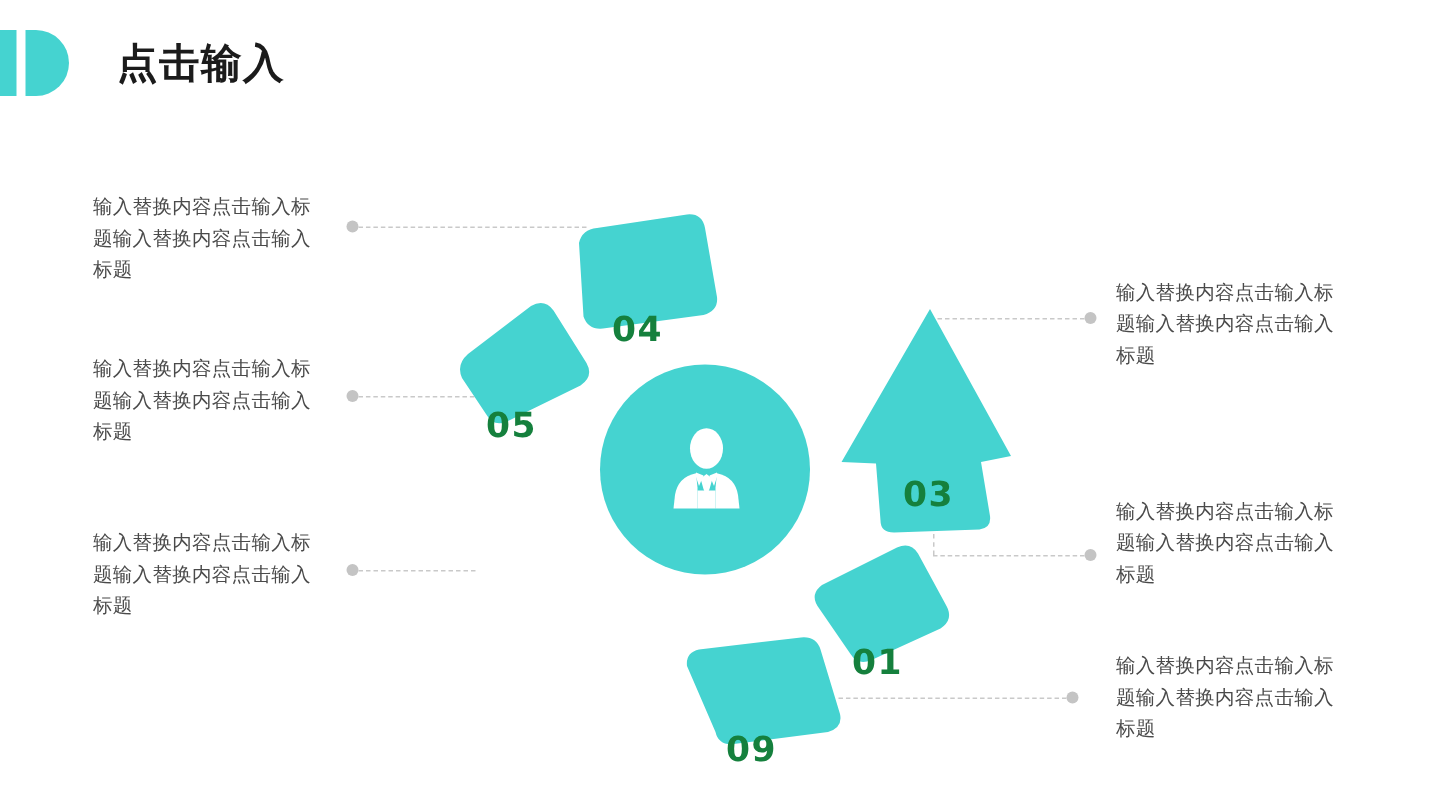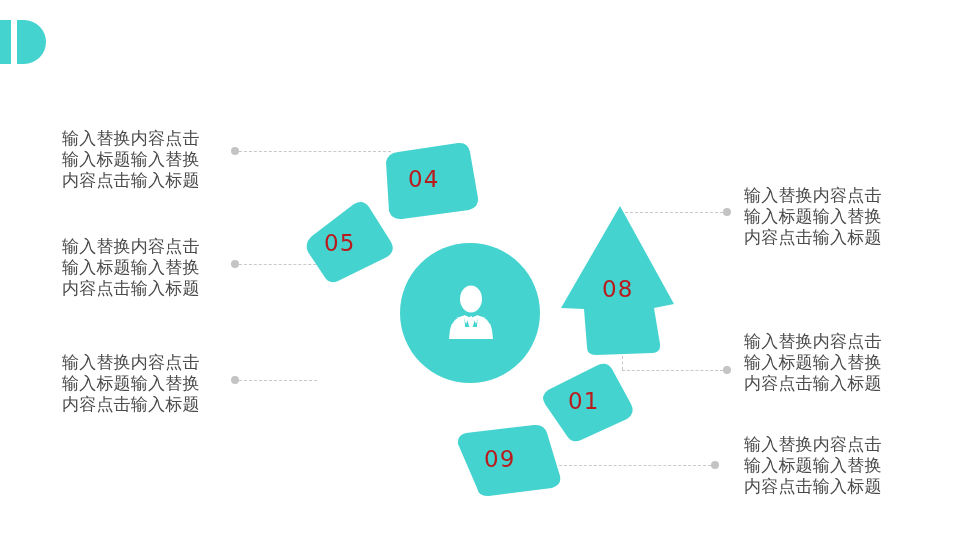--- a/index.html
+++ b/index.html
@@ -48,25 +48,26 @@
     font-weight: bold;
     color: #1b1b1b;
     letter-spacing: 1px;
     line-height: 34px;
     white-space: nowrap;
   }
 
   
   .desc {
     position: absolute;
-    font-size: 17px;
+    font-size: 13px;
     line-height: 21px;
     color: #4a4a4a;
     width: 152px;
     letter-spacing: 0.2px;
+    font-family: Liberation Mono, monospace;
   }
   .desc.left  { text-align: left; }
   .desc.right { text-align: left; }
 
   
   .dash-h {
     position: absolute;
     height: 0;
     border-top: 1px dashed #c9c9c9;
   }
@@ -101,36 +102,38 @@
     height: 58px;
   }
 
   
   .piece {
     position: absolute;
   }
   .piece svg { display: block; overflow: visible; }
   .piece-num {
     position: absolute;
-    color: #b91c1c;
+    color: #15803d;
     font-size: 23px;
     letter-spacing: 1px;
-    font-weight: normal;
+    font-weight: bold;
     line-height: 1;
     white-space: nowrap;
+    margin-top: 41px;
   }
 </style>
 </head>
 <body>
 
 <div id="slide">
 
   <div class="header-badge">
     <div class="header-badge-stripe"></div>
   </div>
+  <div class="header-title">点击输入</div>
 
   <div class="dot" style="left:231px; top:147px;"></div>
   <div class="dash-h" style="left:239px; top:151px; width:152px;"></div>
 
   <div class="dot" style="left:231px; top:260px;"></div>
   <div class="dash-h" style="left:239px; top:264px; width:102px;"></div>
   <div class="dash-v" style="left:341px; top:250px; height:14px;"></div>
 
   <div class="dot" style="left:231px; top:376px;"></div>
   <div class="dash-h" style="left:239px; top:380px; width:78px;"></div>
@@ -179,21 +182,21 @@
     <svg viewBox="0 0 106 86" width="106" height="86" aria-hidden="true">
       <path d="M 5 44 Q 0 36 8 30 L 58 5 Q 67 1 72 9 L 91 44 Q 96 53 87 59 L 41 80 Q 32 84 27 76 Z" fill="#45D3D0"></path>
     </svg>
     <div class="piece-num" style="left:28px; top:30px;">01</div>
   </div>
 
   <div class="piece" style="left:556px; top:198px; width:122px; height:158px;">
     <svg viewBox="0 0 122 158" width="122" height="158" aria-hidden="true">
       <path d="M 64 8 L 118 106 L 98 110 L 104 146 Q 105 154 97 155 L 40 157 Q 31 157 31 149 L 28 111 L 5 110 Z" fill="#45D3D0"></path>
     </svg>
-    <div class="piece-num" style="left:46px; top:80px;">08</div>
+    <div class="piece-num" style="left:46px; top:80px;">03</div>
   </div>
 
   <div class="center-circle">
     <svg viewBox="0 0 54 58" aria-hidden="true">
       <ellipse cx="27" cy="14" rx="11" ry="13.5" fill="#ffffff"></ellipse>
       <path d="M 27 31 L 31 34 L 29 41 L 27 46 L 25 41 L 23 34 Z" fill="#ffffff"></path>
       <path d="M 20 30 L 25 32 L 22 39 L 20 33 Z" fill="#ffffff"></path>
       <path d="M 34 30 L 29 32 L 32 39 L 34 33 Z" fill="#ffffff"></path>
       <path d="M 20 30.5 Q 8 33 6 45 L 5 54 L 21 54 L 21 40 Z" fill="#ffffff"></path>
       <path d="M 34 30.5 Q 46 33 48 45 L 49 54 L 33 54 L 33 40 Z" fill="#ffffff"></path>

